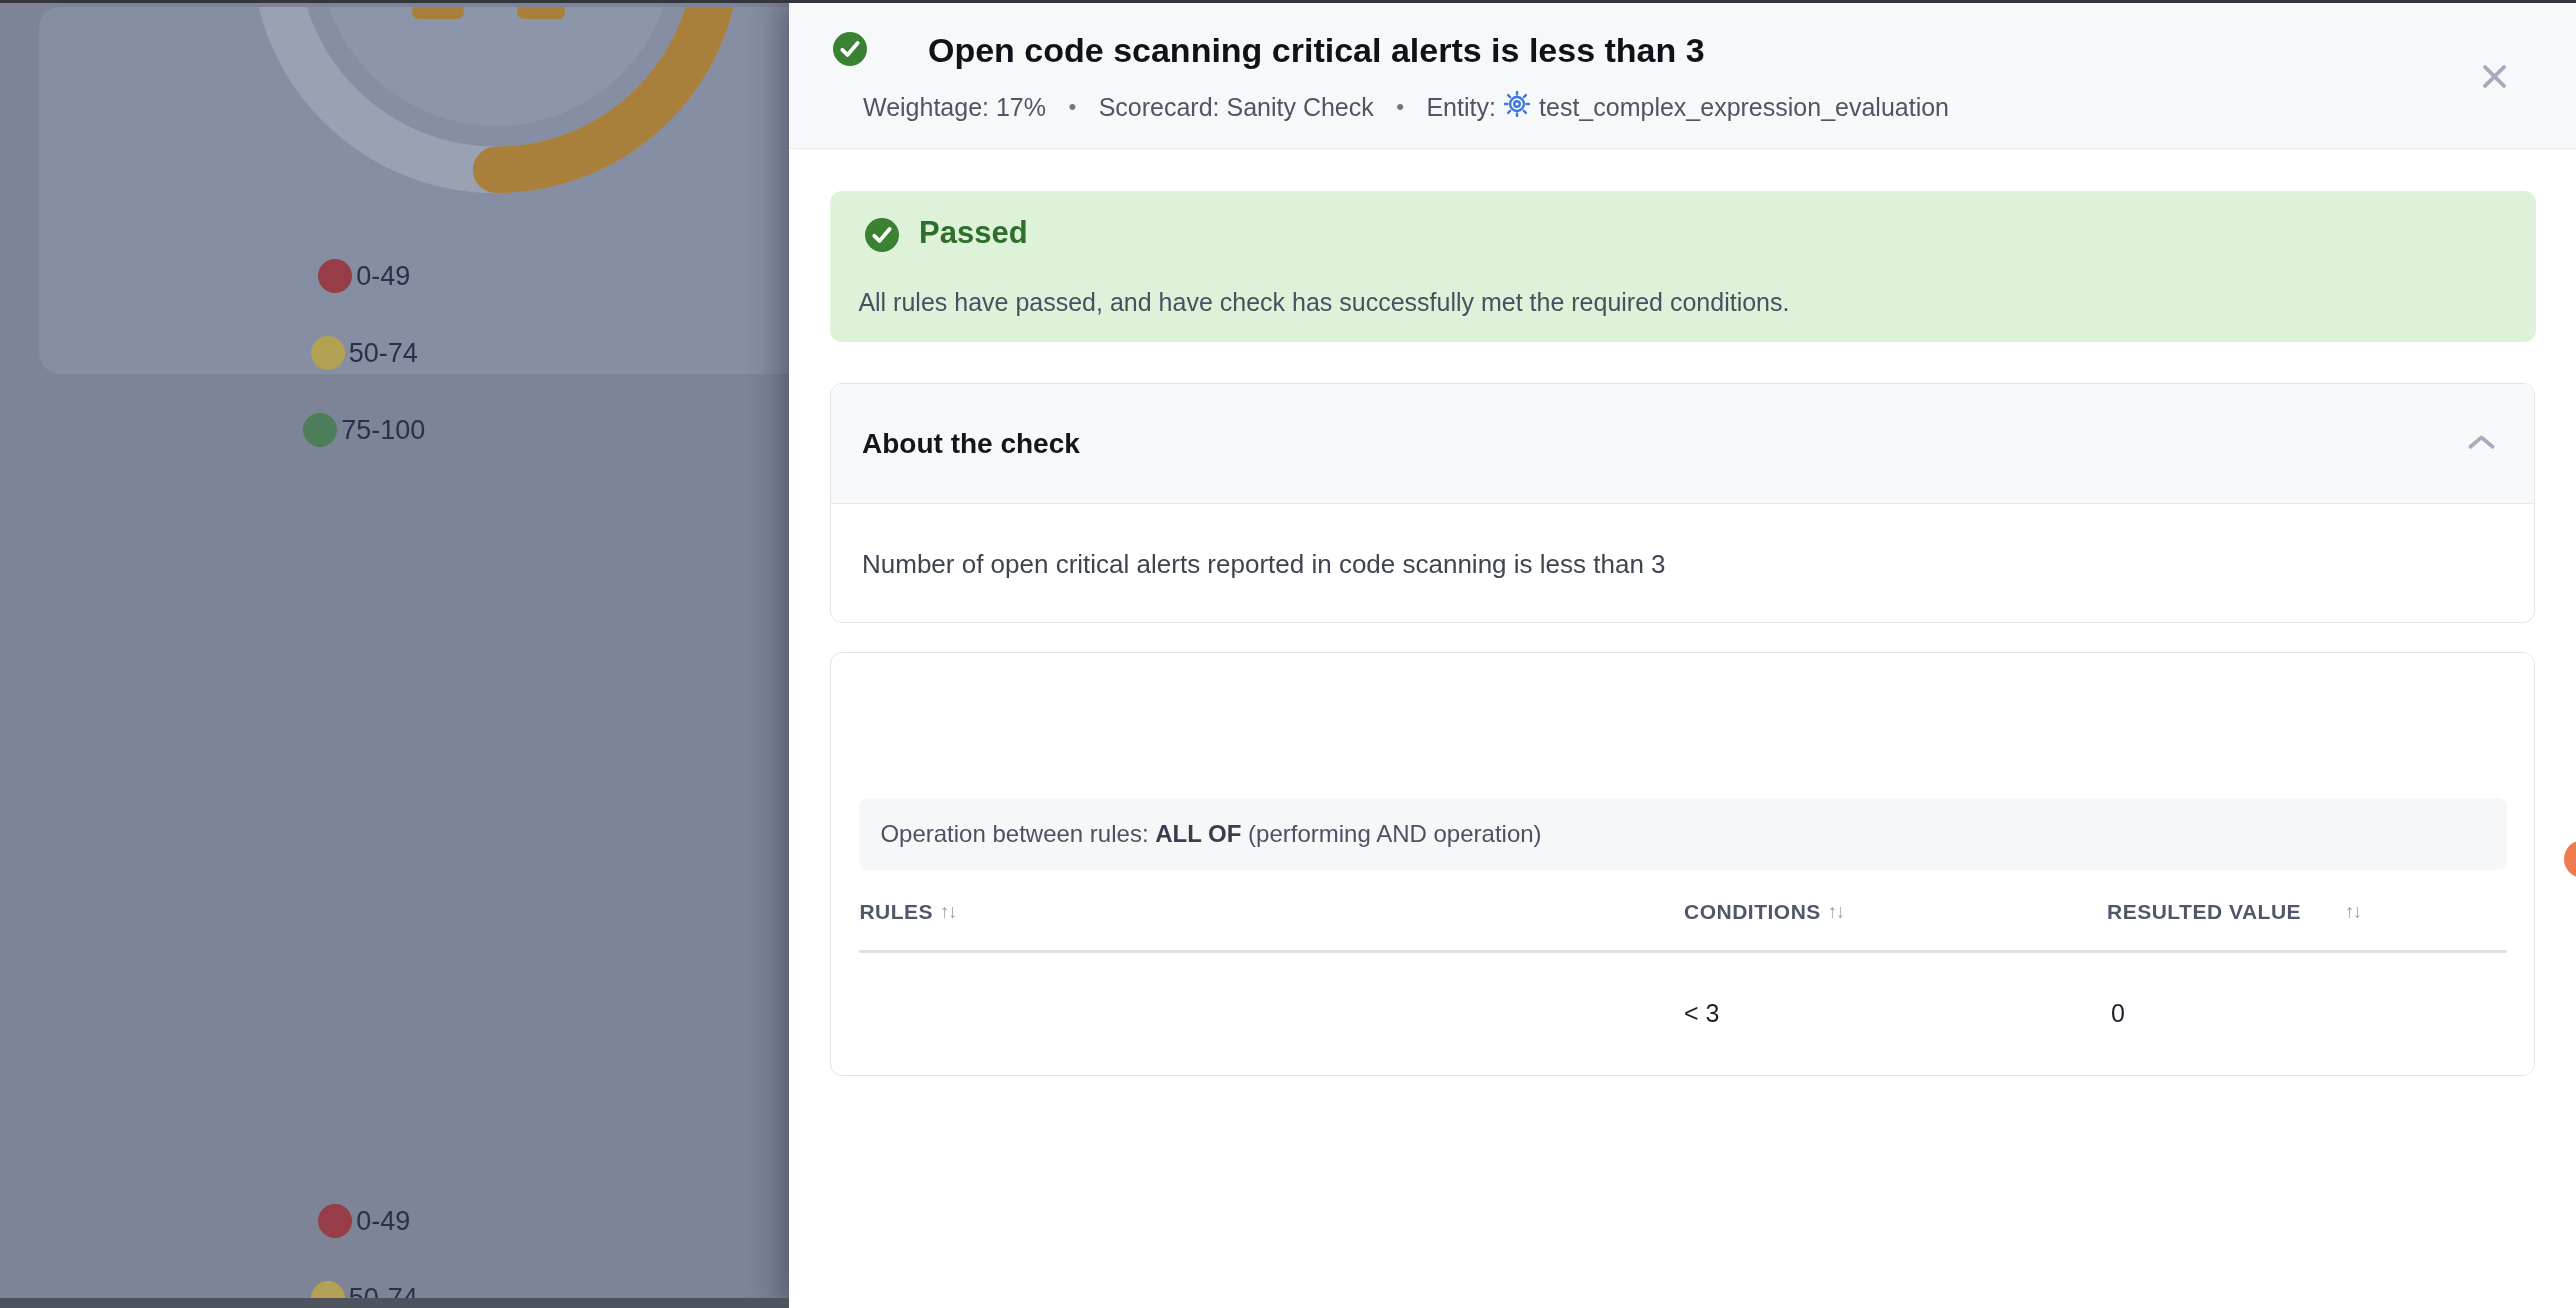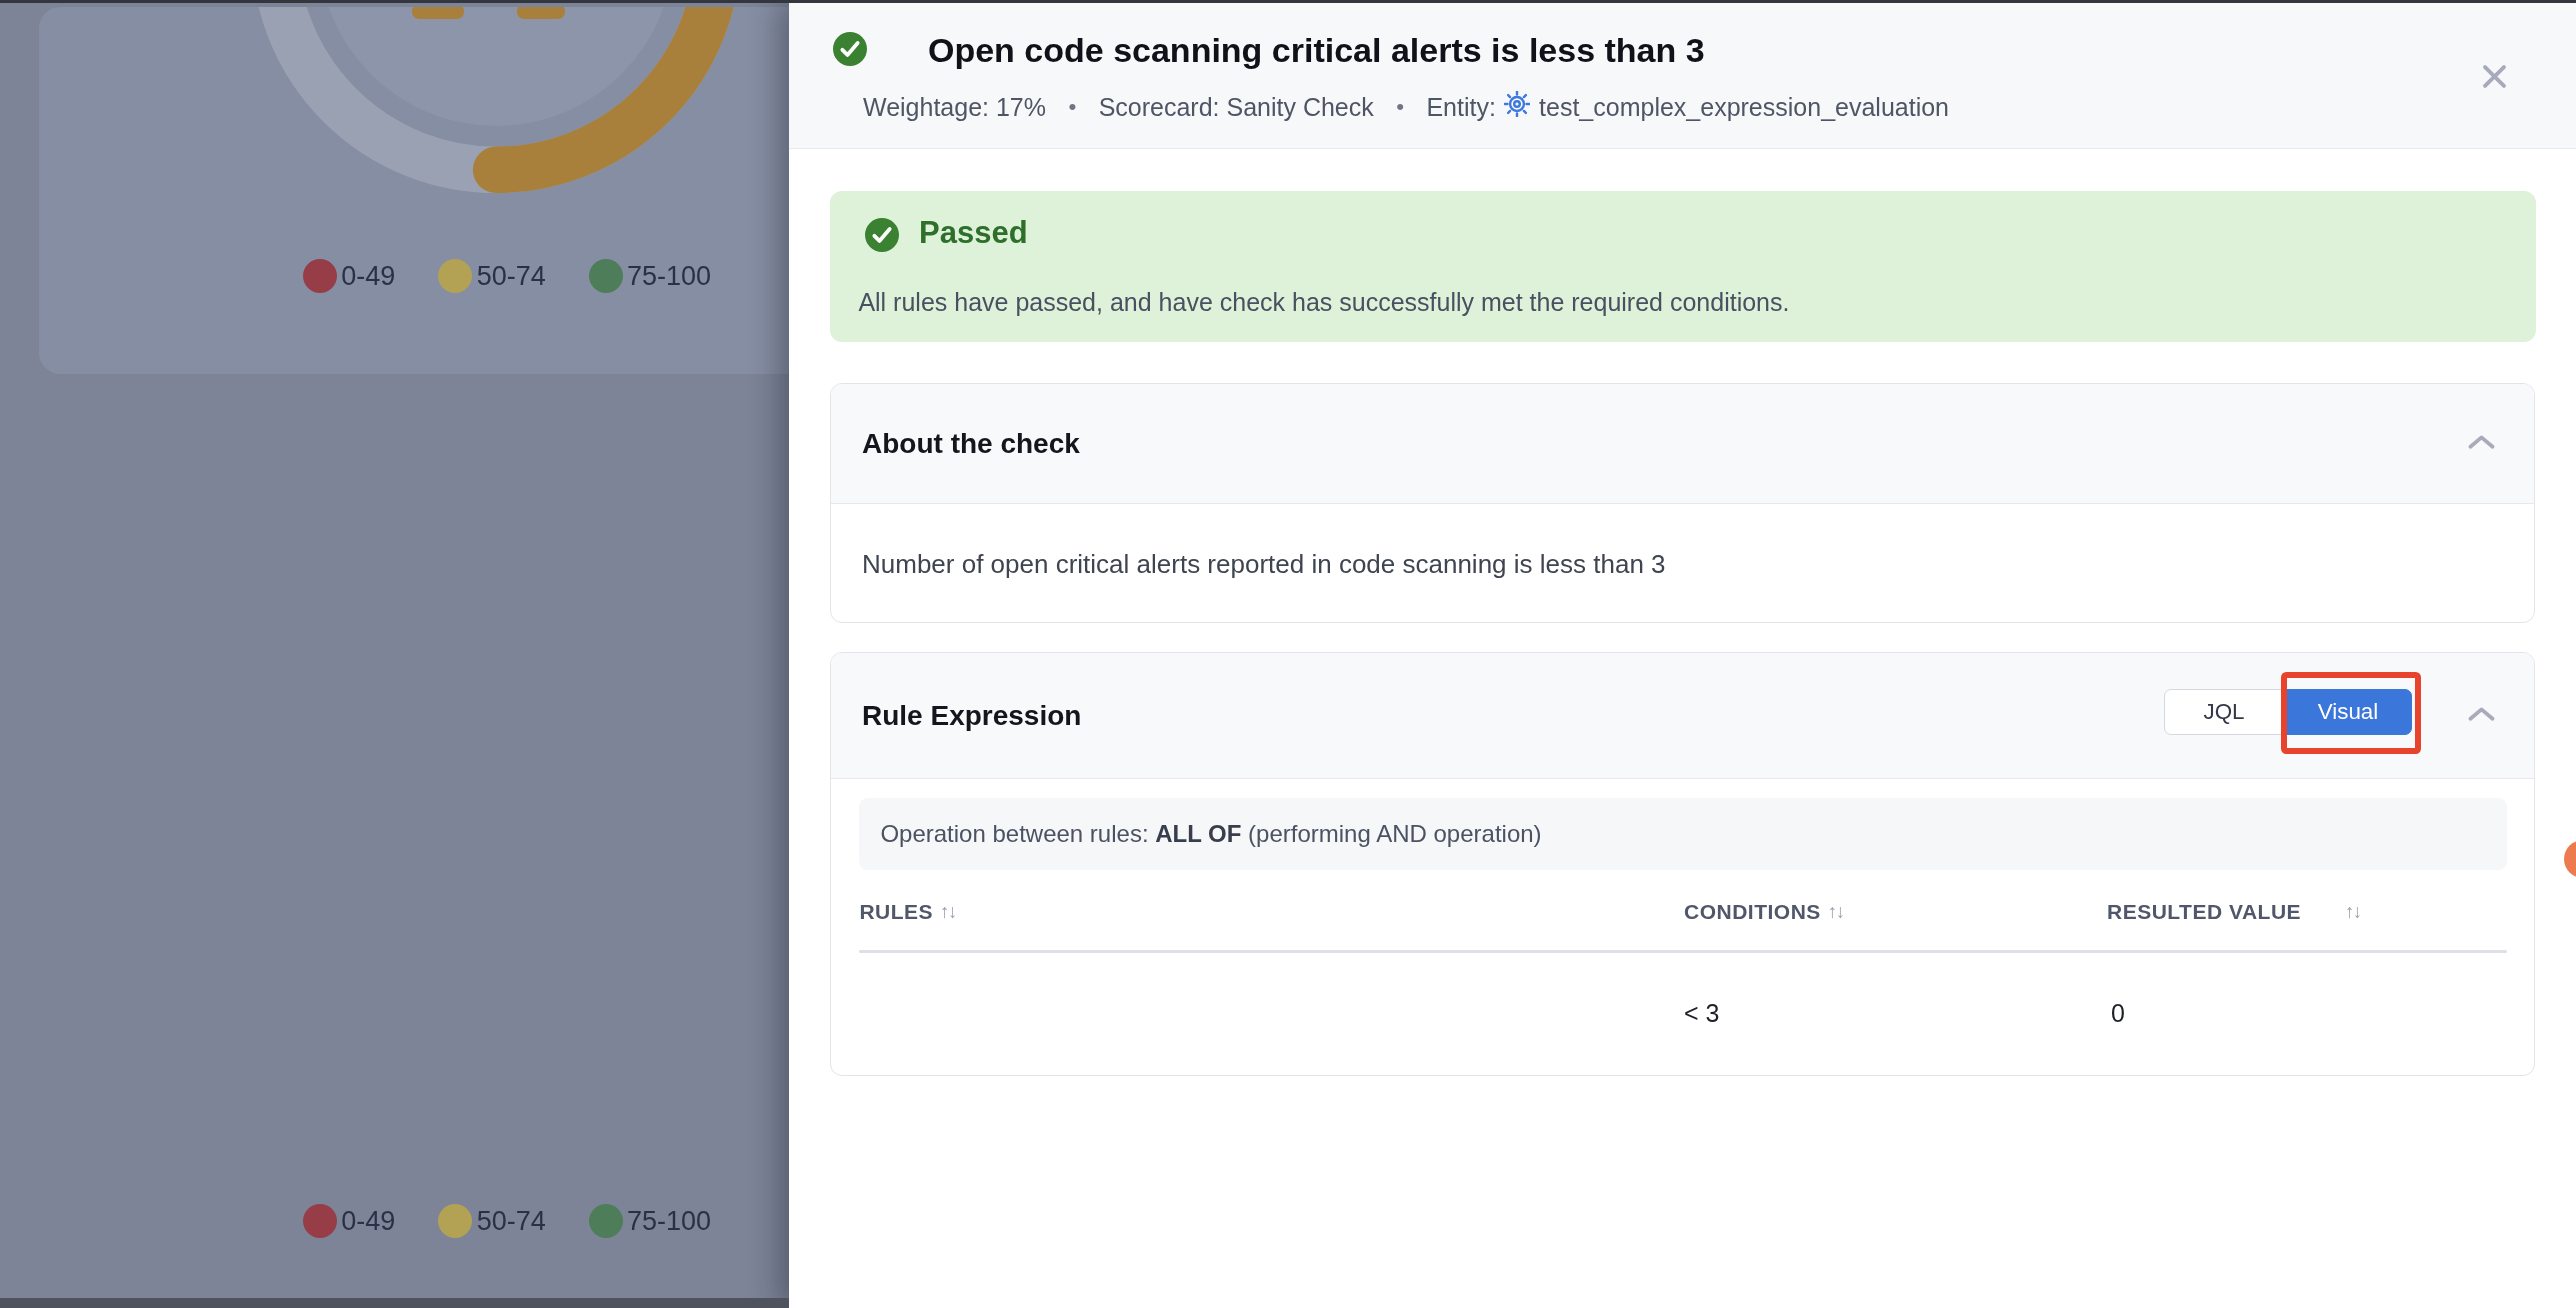--- a/index.html
+++ b/index.html
@@ -11,21 +11,21 @@
   .bg-card { position:absolute; background:#868EA3; border-radius:21px; overflow:hidden; }
   .card1 { left:39px; top:7px; width:897px; height:367px; }
   .card2 { left:39px; top:392px; width:897px; height:916px; }
   .gauge-svg { position:absolute; left:0; top:0; }
   .digit-stub { position:absolute; top:-2.6px; height:14.7px; background:#A8803B; border-radius:7px; }
   .stub-a { left:373px; width:52px; }
   .stub-b { left:478px; width:48px; }
   .sanity-title { position:absolute; left:70px; top:83px; font-size:32px; font-weight:700; color:#2B3149; letter-spacing:0.3px; }
   .gauge-value { position:absolute; left:242px; top:416px; width:431px; height:172px; line-height:172px; text-align:center;
                  font-size:172px; font-weight:700; color:#2A5E3F; letter-spacing:-2.6px; }
-  .legend-row { position:absolute; display:flex; align-items:center; gap:43px; z-index:5; }
+  .legend-row { position:absolute; display:flex; align-items:center; gap:43px; z-index:5;flex-direction:column; }
   .legend-one { left:303px; top:259px; }
   .legend-two { left:303px; top:1204px; }
   .legend-item { display:flex; align-items:center; gap:4.3px; }
   .legend-dot { width:34px; height:34px; border-radius:50%; flex:none; }
   .legend-label { font-size:27px; font-weight:500; color:#2A3047; }
 
   .top-strip { position:absolute; left:0; top:0; width:2576px; height:3.4px; background:#33363C; z-index:60; }
   .bottom-strip { position:absolute; left:0; top:1298px; width:789px; height:10.3px; background:#4F535E; z-index:40; }
 
   
@@ -188,33 +188,20 @@
       <span class="chev">
         <svg width="29" height="17" viewBox="0 0 34 20">
           <polyline points="4,15 17,4 30,15" fill="none" stroke="#A8ABBC" stroke-width="4.5" stroke-linecap="round" stroke-linejoin="round"></polyline>
         </svg>
       </span>
     </div>
     <div class="about-body">Number of open critical alerts reported in code scanning is less than 3</div>
   </div>
 
   <div class="sec-card rule-card">
-    <div class="sec-head">
-      <div class="sec-title">Rule Expression</div>
-      <div class="seg">
-        <div class="seg-jql">JQL</div>
-        <div class="seg-visual">Visual</div>
-      </div>
-      <div class="red-box"></div>
-      <span class="chev">
-        <svg width="29" height="17" viewBox="0 0 34 20">
-          <polyline points="4,15 17,4 30,15" fill="none" stroke="#A8ABBC" stroke-width="4.5" stroke-linecap="round" stroke-linejoin="round"></polyline>
-        </svg>
-      </span>
-    </div>
 
     <div class="op-bar">
       <span>Operation between rules: </span>
         <b>ALL OF</b>
         <span> (performing AND operation)</span>
     </div>
 
     <div class="tbl-header th-rules">
       <span>RULES</span>
       <span class="sort-ic">↑↓</span>

